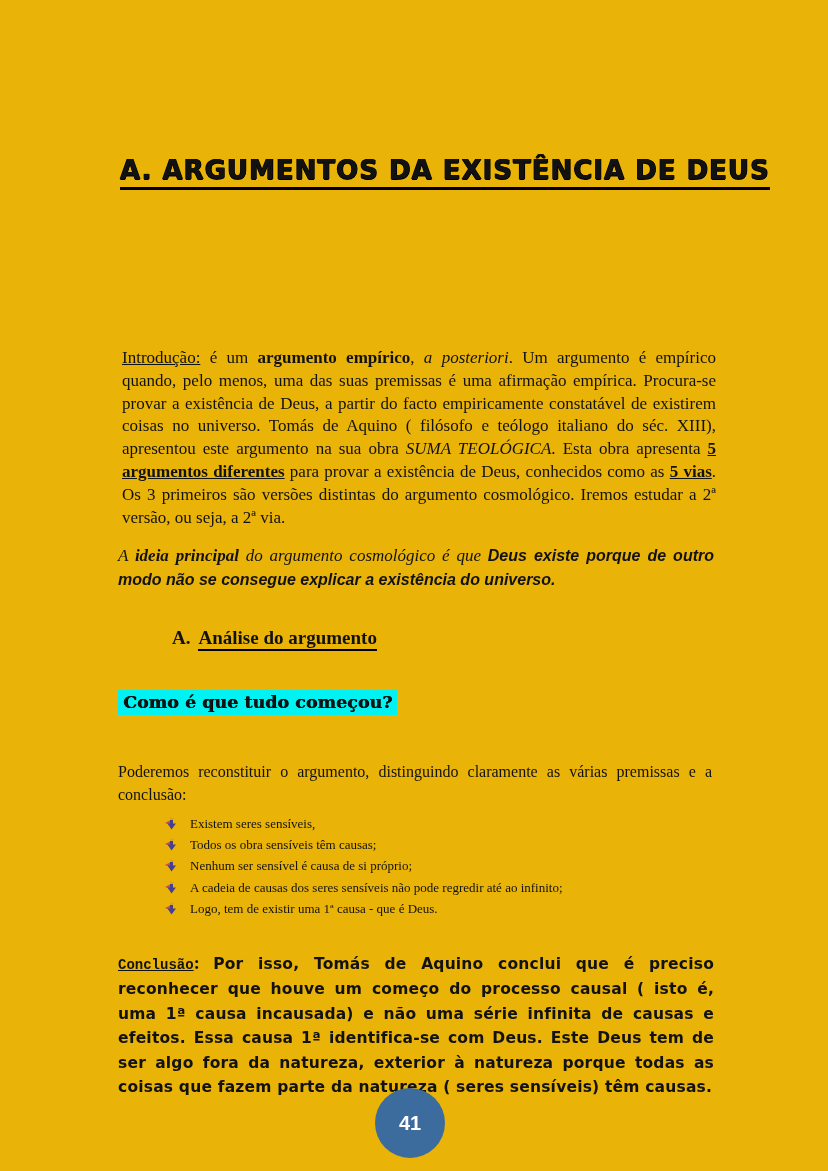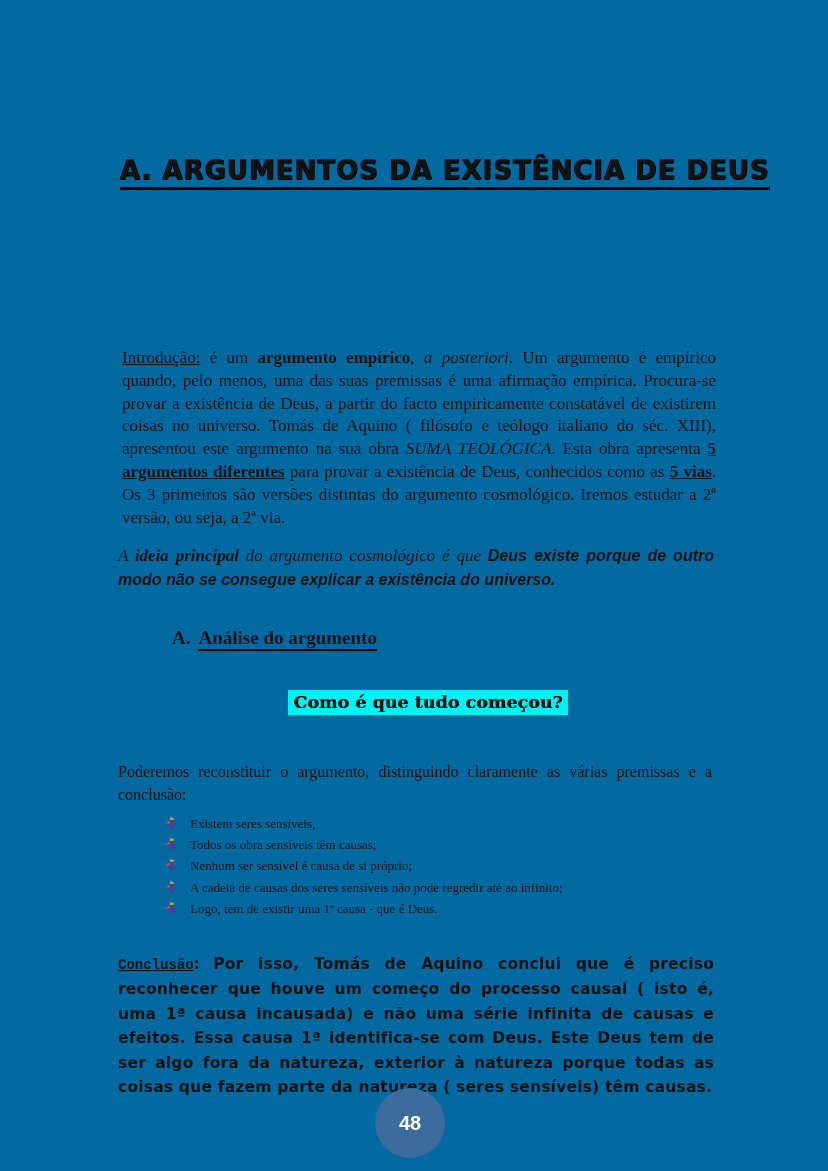--- a/index.html
+++ b/index.html
@@ -7,21 +7,21 @@
     --badge: #3C6B9D;
     --badge-text: #FFFFFF;
     --text: #121212;
   }
   * { margin: 0; padding: 0; box-sizing: border-box; }
   body { background: #ffffff; }
   .page {
     position: relative;
     width: 828px;
     height: 1171px;
-    background: #0369a1;
+    background: #eab308;
     color: var(--text);
     font-family: "Liberation Serif", serif;
     overflow: hidden;
   }
 
   
   .main-title {
     position: absolute;
     left: 120px;
     top: 155px;
@@ -104,21 +104,20 @@
   }
   .analysis .letter { margin-right: 8px; }
   .analysis .head { border-bottom: 2px solid #000; padding-bottom: 1px; }
 
   
   .question-row {
     position: absolute;
     left: 118px;
     top: 690px;
     width: 620px;
-    text-align: center;
   }
   .question {
     display: inline-block;
     background: var(--highlight);
     font-family: "DejaVu Serif", serif;
     font-weight: bold;
     font-size: 17.5px;
     padding: 2px 5px 3px 5px;
     text-shadow: 0.4px 0 0 #000;
   }
@@ -259,16 +258,16 @@
           <polygon fill="#C84B5A" points="0,6 5,3.5 5,8"></polygon>
           <polygon fill="#46408F" points="5,3 8,3 8,6.5 11,6.5 6.5,12.5 2.5,6.5 5,6.5"></polygon>
         </svg>
         <span>Logo, tem de existir uma 1ª causa -  que é Deus.</span>
       </li>
   </ul>
 
   <p class="conclusion"><span class="label">Conclusão</span><span class="colon">: </span><span class="script">Por isso, Tomás de Aquino conclui que é preciso reconhecer que houve um começo do processo causal ( isto é, uma 1ª causa incausada) e não uma série infinita de causas e efeitos. Essa causa 1ª identifica-se com Deus. Este Deus tem de ser algo fora da natureza, exterior à natureza porque todas as coisas que fazem parte da natureza ( seres sensíveis) têm causas.</span></p>
 
   <div class="page-badge">
-      <span>48</span>
+      <span>41</span>
     </div>
 
 </div>
 
 </body></html>

